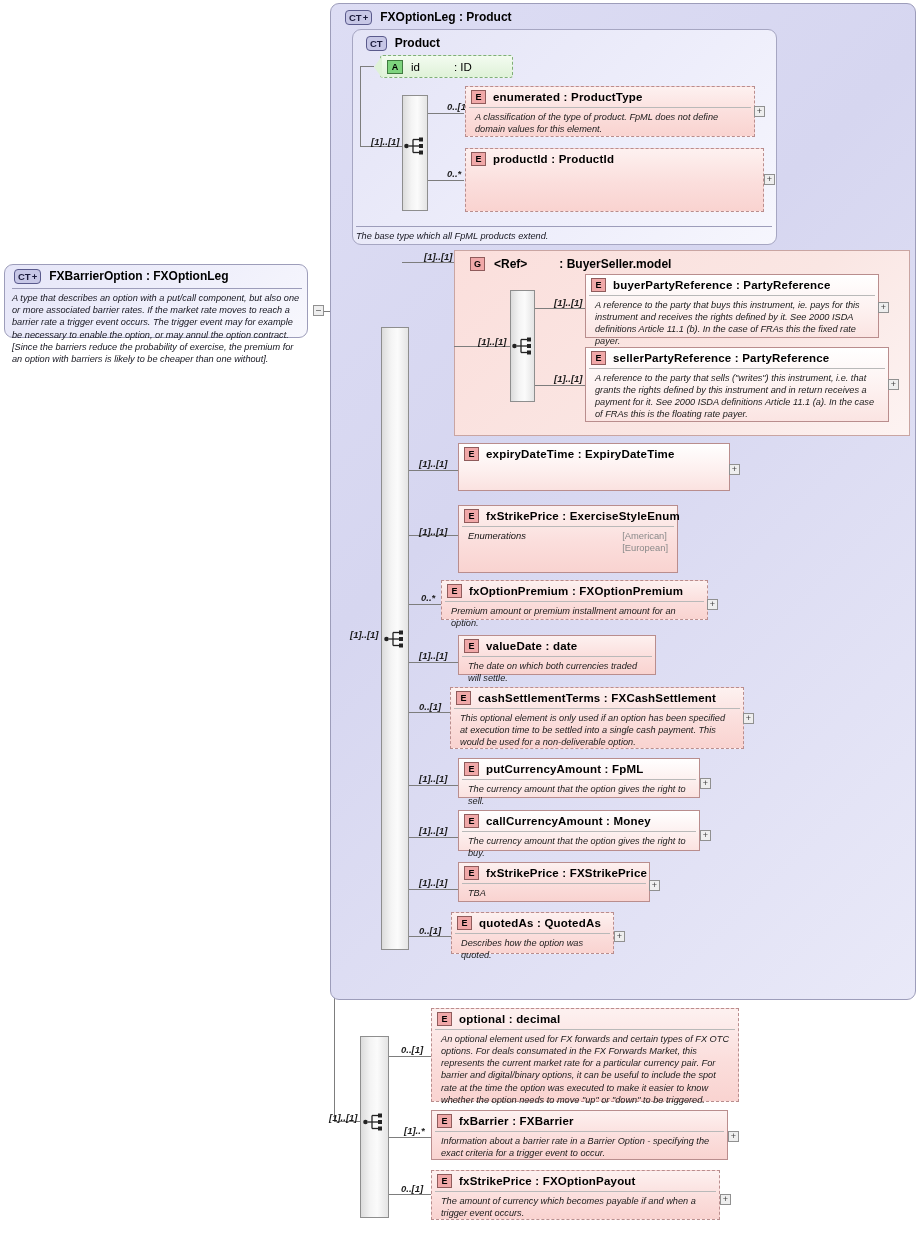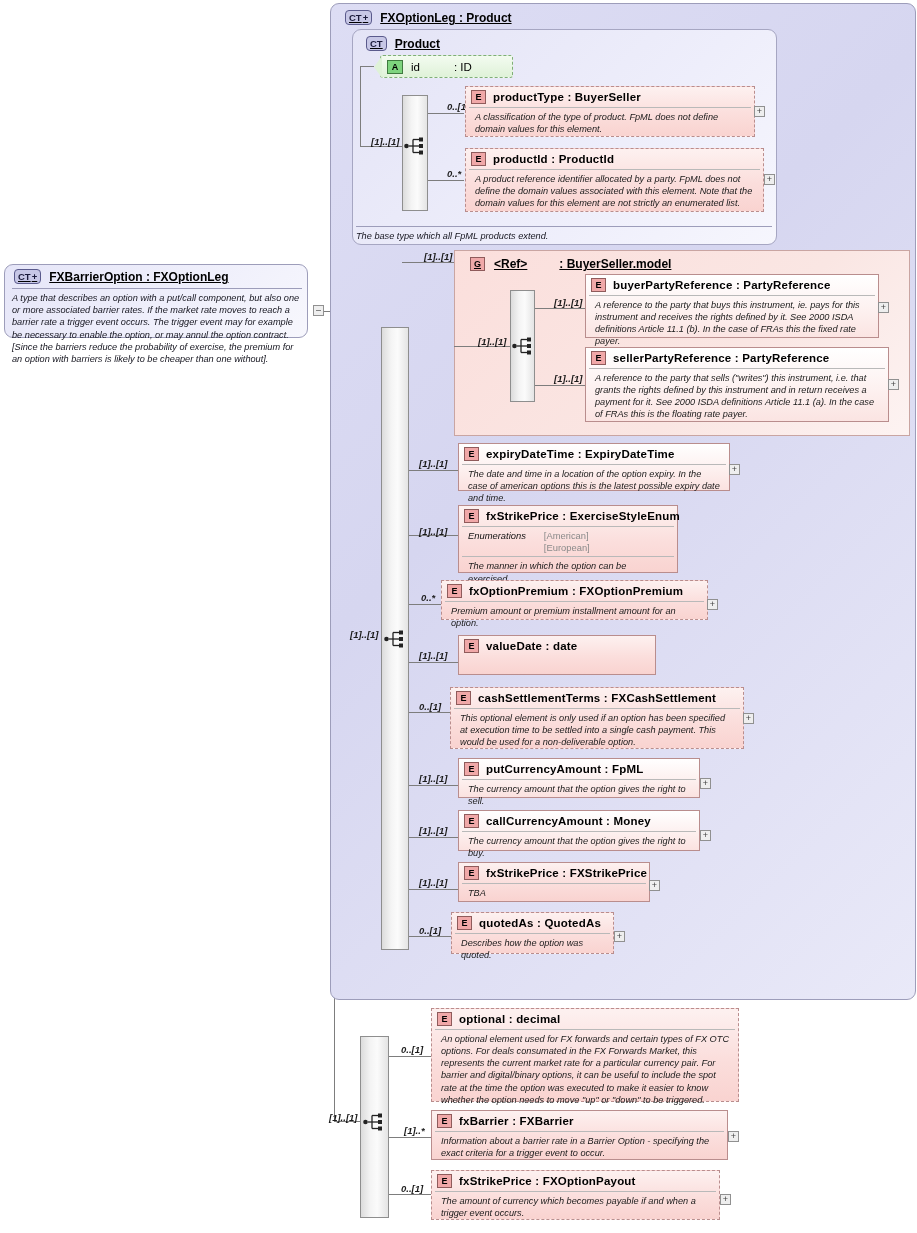--- a/index.html
+++ b/index.html
@@ -106,23 +106,23 @@
     background: linear-gradient(135deg, #e4e4f6 0%, #eeeefb 60%, #f6f6fd 100%);
     border: 1px solid #a6a6c2;
     border-radius: 9px;
   }
   .grp {
     position: absolute;
     background: linear-gradient(135deg, #fbdfdc 0%, #fae6e3 60%, #fdf3f2 100%);
     border: 1px solid #c9a5a2;
   }
   .ct-title {
-    display: flex; align-items: flex-end;
+    display: flex; align-items: flex-start;
     padding: 5px 0 0 9px;
-    font-size: 12px; font-weight: bold; text-decoration: underline;
+    font-size: 12px; font-weight: bold;
   }
   .ct-badge {
     border: 1px solid #5a5a8c;
     background: #c7c7e6;
     border-radius: 4px;
     height: 15px;
     padding: 0 3px;
     font-size: 9.5px; font-weight: bold;
     display: flex; align-items: center; justify-content: center;
     color: #1a1a3a;
@@ -176,20 +176,21 @@
   .ln.h { height: 1px; }
   .ln.v { width: 1px; }
 
   
   .enum-row {
     display: flex;
     font-size: 9.4px;
     padding: 3px 6px 2px 6px;
     border-top: 1px solid #b9b9b9;
     margin: 0 3px;
+    justify-content: space-between;
   }
   .enum-lab { font-style: italic; color: #111; flex: 0 0 auto; }
   .enum-vals { margin-left: 18px; color: #8a8a8a; font-style: normal; line-height: 1.3; }
 </style>
 </head>
 <body>
 
 <div id="canvas">
 
   <div class="ct-inner" style="left:4px; top:264px; width:304px; height:74px; background:linear-gradient(135deg,#e6e6f8 0%,#eeeefb 50%,#f7f7fd 100%); border-color:#9d9dba;">
@@ -252,34 +253,33 @@
     <rect x="15" y="8" width="4" height="4" fill="#222"></rect>
     <rect x="15" y="14.5" width="4" height="4" fill="#222"></rect>
   </svg>
   <div class="card" style="left:371px; top:136px;">[1]..[1]</div>
 
   <div class="ln h" style="left:428px; top:113px; width:36px;"></div>
   <div class="card" style="left:447px; top:101px;">0..[1]</div>
   <div class="node el opt" style="left:465px; top:86px; width:290px; height:51px;">
     <div class="hdr">
       <span class="badge">E</span>
-      <span class="nm">productType : BuyerSeller</span>
+      <span class="nm">enumerated : ProductType</span>
     </div>
     <div class="doc">A classification of the type of product. FpML does not define domain values for this element.</div>
   </div>
   <div class="ctrl" style="left:754px; top:106px;"><span>+</span></div>
 
   <div class="ln h" style="left:428px; top:180px; width:36px;"></div>
   <div class="card" style="left:447px; top:168px;">0..*</div>
   <div class="node el opt" style="left:465px; top:148px; width:299px; height:64px;">
     <div class="hdr">
       <span class="badge">E</span>
       <span class="nm">productId : ProductId</span>
     </div>
-    <div class="doc">A product reference identifier allocated by a party. FpML does not define the domain values associated with this element. Note that the domain values for this element are not strictly an enumerated list.</div>
   </div>
   <div class="ctrl" style="left:764px; top:174px;"><span>+</span></div>
 
   <div class="grp" style="left:454px; top:250px; width:456px; height:186px;"></div>
   <div class="ct-title" style="position:absolute; left:461px; top:252px;">
     <span class="badge g">G</span>
     <span class="lbl" style="margin-left:9px;">&lt;Ref&gt;</span>
     <span class="lbl" style="margin-left:32px;">: BuyerSeller.model</span>
   </div>
   <div class="card" style="left:424px; top:251px;">[1]..[1]</div>
@@ -336,59 +336,58 @@
   </svg>
   <div class="card" style="left:350px; top:629px;">[1]..[1]</div>
 
   <div class="ln h" style="left:409px; top:470px; width:52px;"></div>
   <div class="card" style="left:419px; top:458px;">[1]..[1]</div>
   <div class="node" style="left:458px; top:443px; width:272px; height:48px; background:linear-gradient(to bottom,#ffffff 0%,#fdf0ef 55%,#fbe2e0 100%); border-color:#b98d8d;">
     <div class="hdr">
       <span class="badge">E</span>
       <span class="nm">expiryDateTime : ExpiryDateTime</span>
     </div>
-    <div class="doc">The date and time in a location of the option expiry. In the case of american options this is the latest possible expiry date and time.</div>
   </div>
   <div class="ctrl" style="left:729px; top:464px;"><span>+</span></div>
 
   <div class="ln h" style="left:409px; top:535px; width:52px;"></div>
   <div class="card" style="left:419px; top:526px;">[1]..[1]</div>
   <div class="node el" style="left:458px; top:505px; width:220px; height:68px;">
     <div class="hdr">
       <span class="badge">E</span>
       <span class="nm">fxStrikePrice : ExerciseStyleEnum</span>
     </div>
     <div class="enum-row">
       <span class="enum-lab">Enumerations</span>
       <span class="enum-vals">
         <span>[American]</span><br>
         <span>[European]</span>
       </span>
     </div>
-    <div class="doc">The manner in which the option can be exercised.</div>
   </div>
 
   <div class="ln h" style="left:409px; top:604px; width:33px;"></div>
   <div class="card" style="left:421px; top:592px;">0..*</div>
   <div class="node el opt" style="left:441px; top:580px; width:267px; height:40px;">
     <div class="hdr">
       <span class="badge">E</span>
       <span class="nm">fxOptionPremium : FXOptionPremium</span>
     </div>
     <div class="doc">Premium amount or premium installment amount for an option.</div>
   </div>
   <div class="ctrl" style="left:707px; top:599px;"><span>+</span></div>
 
   <div class="ln h" style="left:409px; top:662px; width:52px;"></div>
   <div class="card" style="left:419px; top:650px;">[1]..[1]</div>
   <div class="node el" style="left:458px; top:635px; width:198px; height:40px;">
     <div class="hdr">
       <span class="badge">E</span>
       <span class="nm">valueDate : date</span>
     </div>
+    <div class="doc">The date on which both currencies traded will settle.</div>
   </div>
 
   <div class="ln h" style="left:409px; top:712px; width:42px;"></div>
   <div class="card" style="left:419px; top:701px;">0..[1]</div>
   <div class="node el opt" style="left:450px; top:687px; width:294px; height:62px;">
     <div class="hdr">
       <span class="badge">E</span>
       <span class="nm">cashSettlementTerms : FXCashSettlement</span>
     </div>
     <div class="doc">This optional element is only used if an option has been specified at execution time to be settled into a single cash payment. This would be used for a non-deliverable option.</div>

